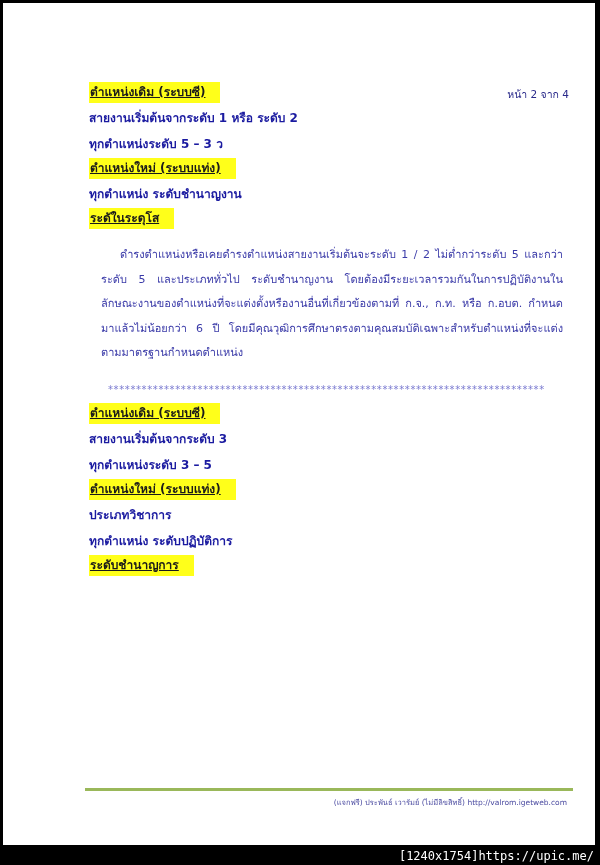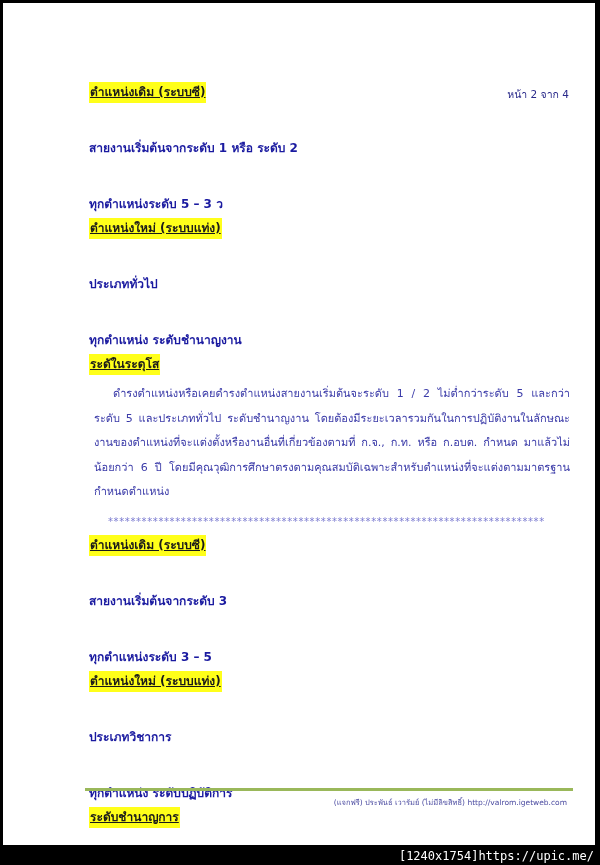--- a/index.html
+++ b/index.html
@@ -13,30 +13,30 @@
       background: #fff;
     }
     .page-num {
       position: absolute; top: 40px; right: 26px;
       font-size: 10.5px; color: #2a2a8a; margin-top: 43px;
     }
     .content { position: absolute; left: 86px; top: 78px; width: 486px; }
     .hl {
       display: inline-block; background: #ffff1a; color: #1a1a1a;
       font-weight: bold; text-decoration: underline; font-size: 12px;
-      padding: 2px 1px 3px 1px; line-height: 16px;
+      padding: 2px 15px 3px 1px; line-height: 16px;
     }
     .sub {
       color: #1a1aa0; font-weight: bold; font-size: 12px;
-      line-height: 26px; height: 26px; margin-top: 30px;
+      line-height: 26px; height: 26px;
     }
     .hlrow { height: 24px; }
     .para {
       color: #3a3aa8; font-size: 11px; line-height: 24.5px;
-      text-align: justify; text-indent: 19px; margin: 5px;
+      text-align: justify; text-indent: 19px; margin: 12px;
     }
     .stars {
       color: #7a7ad0; font-size: 10px; letter-spacing: 0.6px;
       padding-left: 19px; height: 24px; line-height: 24px; overflow: hidden; white-space: nowrap;
     }
     .footer-line {
       position: absolute; left: 82px; top: 785px; width: 488px; height: 3px; background: #9ab85a;
     }
     .footer-text {
       position: absolute; right: 28px; top: 793px; font-size: 7.5px; color: #4a4aa0;
@@ -51,21 +51,20 @@
 
 <div class="page">
   <div class="page-num">หน้า 2 จาก 4</div>
 
   <div class="content">
 
     <div class="hlrow"><span class="hl">ตำแหน่งเดิม (ระบบซี)</span></div>
     <div class="sub">สายงานเริ่มต้นจากระดับ 1 หรือ ระดับ 2</div>
     <div class="sub">ทุกตำแหน่งระดับ 5 – 3 ว</div>
     <div class="hlrow"><span class="hl">ตำแหน่งใหม่ (ระบบแท่ง)</span></div>
-    <div class="sub">ประเภททั่วไป</div>
     <div class="sub">ทุกตำแหน่ง ระดับชำนาญงาน</div>
     <div class="hlrow"><span class="hl">ระดัในระดุโส</span></div>
     <p class="para">ดำรงตำแหน่งหรือเคยดำรงตำแหน่งสายงานเริ่มต้นจะระดับ 1 / 2 ไม่ต่ำกว่าระดับ 5 และกว่าระดับ 5 และประเภททั่วไป ระดับชำนาญงาน โดยต้องมีระยะเวลารวมกันในการปฏิบัติงานในลักษณะงานของตำแหน่งที่จะแต่งตั้งหรืองานอื่นที่เกี่ยวข้องตามที่ ก.จ., ก.ท. หรือ ก.อบต. กำหนด มาแล้วไม่น้อยกว่า 6 ปี โดยมีคุณวุฒิการศึกษาตรงตามคุณสมบัติเฉพาะสำหรับตำแหน่งที่จะแต่งตามมาตรฐานกำหนดตำแหน่ง</p>
 
     <div class="stars">******************************************************************************</div>
 
     <div class="hlrow"><span class="hl">ตำแหน่งเดิม (ระบบซี)</span></div>
     <div class="sub">สายงานเริ่มต้นจากระดับ 3</div>
     <div class="sub">ทุกตำแหน่งระดับ 3 – 5</div>
     <div class="hlrow"><span class="hl">ตำแหน่งใหม่ (ระบบแท่ง)</span></div>

